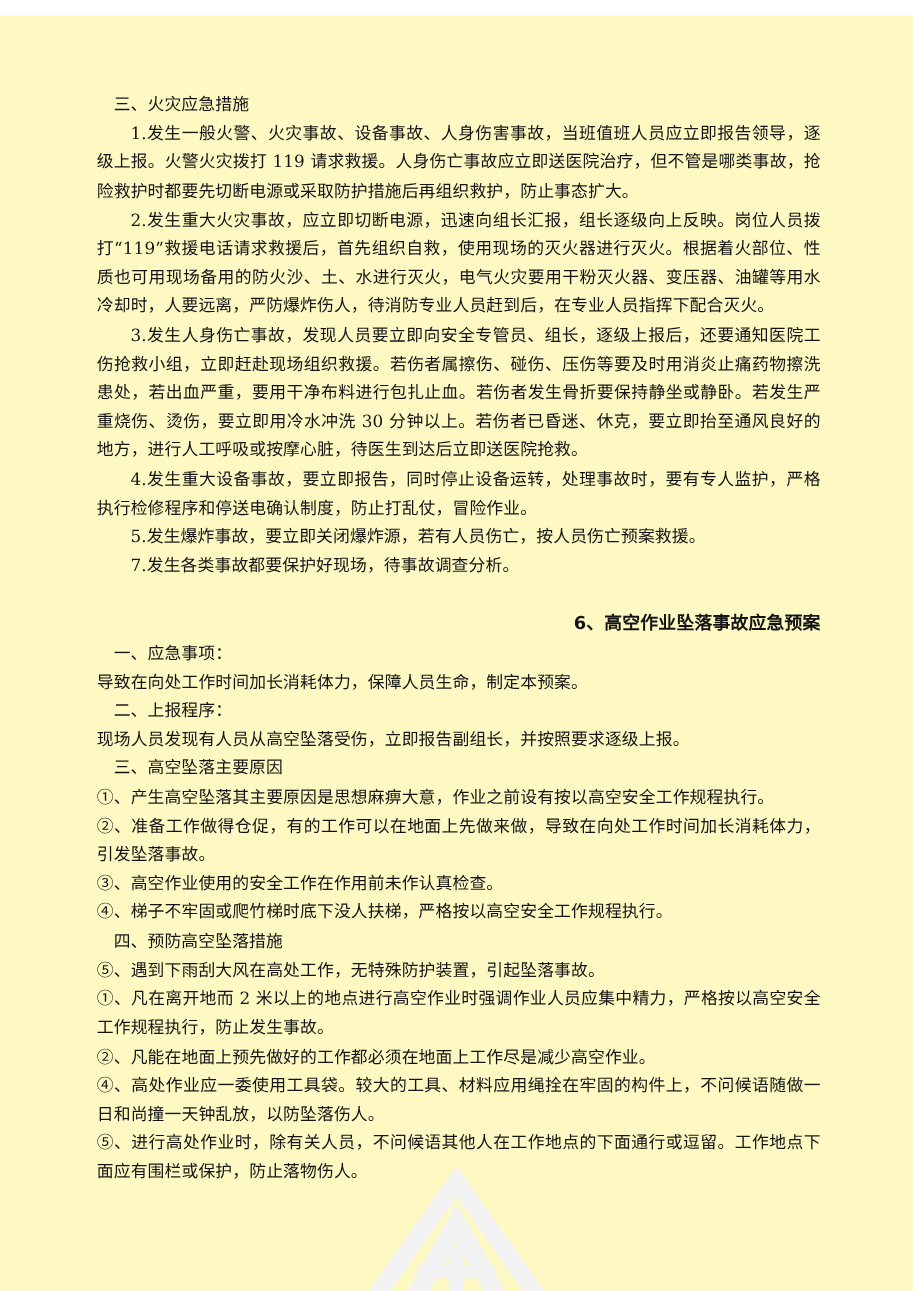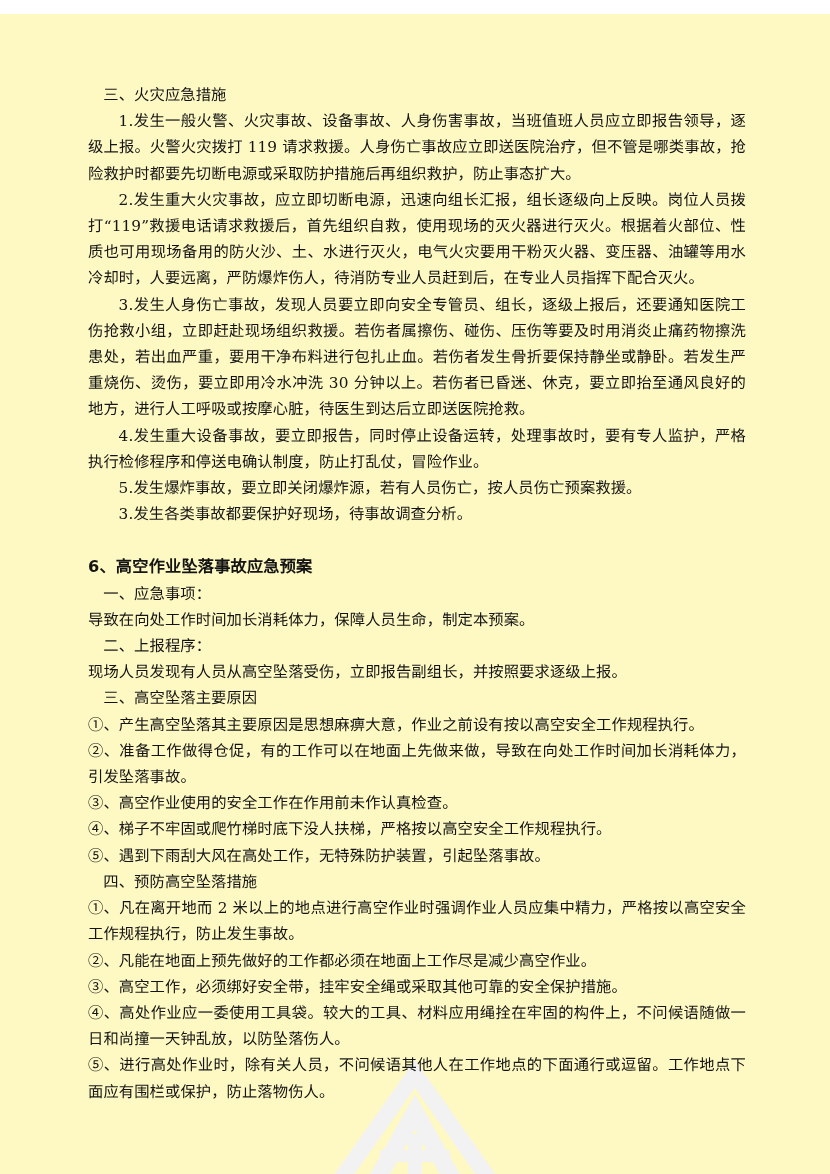--- a/index.html
+++ b/index.html
@@ -59,20 +59,21 @@
   .p.noindent { text-indent: 0; }
 
   .heading-main {
     margin: 0;
     font-size: 16.2px;
     line-height: 26.2px;
     font-weight: bold;
     text-indent: 0;
     font-family: "DejaVu Sans", "Liberation Sans", sans-serif;
     letter-spacing: 0.2px;
+    text-align: right;
   }
 
   .spacer-lg { height: 27px; }
 </style>
 </head>
 <body>
 
 <div class="page">
 
   <div class="watermark">
@@ -87,39 +88,38 @@
   </div>
 
   <div class="content">
 
     <p class="p indent1">三、火灾应急措施</p>
     <p class="p indent">1.发生一般火警、火灾事故、设备事故、人身伤害事故，当班值班人员应立即报告领导，逐级上报。火警火灾拨打 119 请求救援。人身伤亡事故应立即送医院治疗，但不管是哪类事故，抢险救护时都要先切断电源或采取防护措施后再组织救护，防止事态扩大。</p>
     <p class="p indent">2.发生重大火灾事故，应立即切断电源，迅速向组长汇报，组长逐级向上反映。岗位人员拨打“119”救援电话请求救援后，首先组织自救，使用现场的灭火器进行灭火。根据着火部位、性质也可用现场备用的防火沙、土、水进行灭火，电气火灾要用干粉灭火器、变压器、油罐等用水冷却时，人要远离，严防爆炸伤人，待消防专业人员赶到后，在专业人员指挥下配合灭火。</p>
     <p class="p indent">3.发生人身伤亡事故，发现人员要立即向安全专管员、组长，逐级上报后，还要通知医院工伤抢救小组，立即赶赴现场组织救援。若伤者属擦伤、碰伤、压伤等要及时用消炎止痛药物擦洗患处，若出血严重，要用干净布料进行包扎止血。若伤者发生骨折要保持静坐或静卧。若发生严重烧伤、烫伤，要立即用冷水冲洗 30 分钟以上。若伤者已昏迷、休克，要立即抬至通风良好的地方，进行人工呼吸或按摩心脏，待医生到达后立即送医院抢救。</p>
     <p class="p indent">4.发生重大设备事故，要立即报告，同时停止设备运转，处理事故时，要有专人监护，严格执行检修程序和停送电确认制度，防止打乱仗，冒险作业。</p>
     <p class="p indent">5.发生爆炸事故，要立即关闭爆炸源，若有人员伤亡，按人员伤亡预案救援。</p>
-    <p class="p indent">3.发生各类事故都要保护好现场，待事故调查分析。</p>
+    <p class="p indent">7.发生各类事故都要保护好现场，待事故调查分析。</p>
 
     <div class="spacer-lg"></div>
 
     <p class="heading-main">6、高空作业坠落事故应急预案</p>
     <p class="p indent1">一、应急事项：</p>
     <p class="p noindent">导致在向处工作时间加长消耗体力，保障人员生命，制定本预案。</p>
     <p class="p indent1">二、上报程序：</p>
     <p class="p noindent">现场人员发现有人员从高空坠落受伤，立即报告副组长，并按照要求逐级上报。</p>
     <p class="p indent1">三、高空坠落主要原因</p>
 
     <p class="p noindent">①、产生高空坠落其主要原因是思想麻痹大意，作业之前设有按以高空安全工作规程执行。</p>
     <p class="p noindent">②、准备工作做得仓促，有的工作可以在地面上先做来做，导致在向处工作时间加长消耗体力，引发坠落事故。</p>
     <p class="p noindent">③、高空作业使用的安全工作在作用前未作认真检查。</p>
     <p class="p noindent">④、梯子不牢固或爬竹梯时底下没人扶梯，严格按以高空安全工作规程执行。</p>
+    <p class="p indent1">四、预防高空坠落措施</p>
+
     <p class="p noindent">⑤、遇到下雨刮大风在高处工作，无特殊防护装置，引起坠落事故。</p>
-
-    <p class="p indent1">四、预防高空坠落措施</p>
 
     <p class="p noindent">①、凡在离开地而 2 米以上的地点进行高空作业时强调作业人员应集中精力，严格按以高空安全工作规程执行，防止发生事故。</p>
     <p class="p noindent">②、凡能在地面上预先做好的工作都必须在地面上工作尽是减少高空作业。</p>
-    <p class="p noindent">③、高空工作，必须绑好安全带，挂牢安全绳或采取其他可靠的安全保护措施。</p>
     <p class="p noindent">④、高处作业应一委使用工具袋。较大的工具、材料应用绳拴在牢固的构件上，不问候语随做一日和尚撞一天钟乱放，以防坠落伤人。</p>
     <p class="p noindent">⑤、进行高处作业时，除有关人员，不问候语其他人在工作地点的下面通行或逗留。工作地点下面应有围栏或保护，防止落物伤人。</p>
 
   </div>
 </div>
 
 </body></html>

